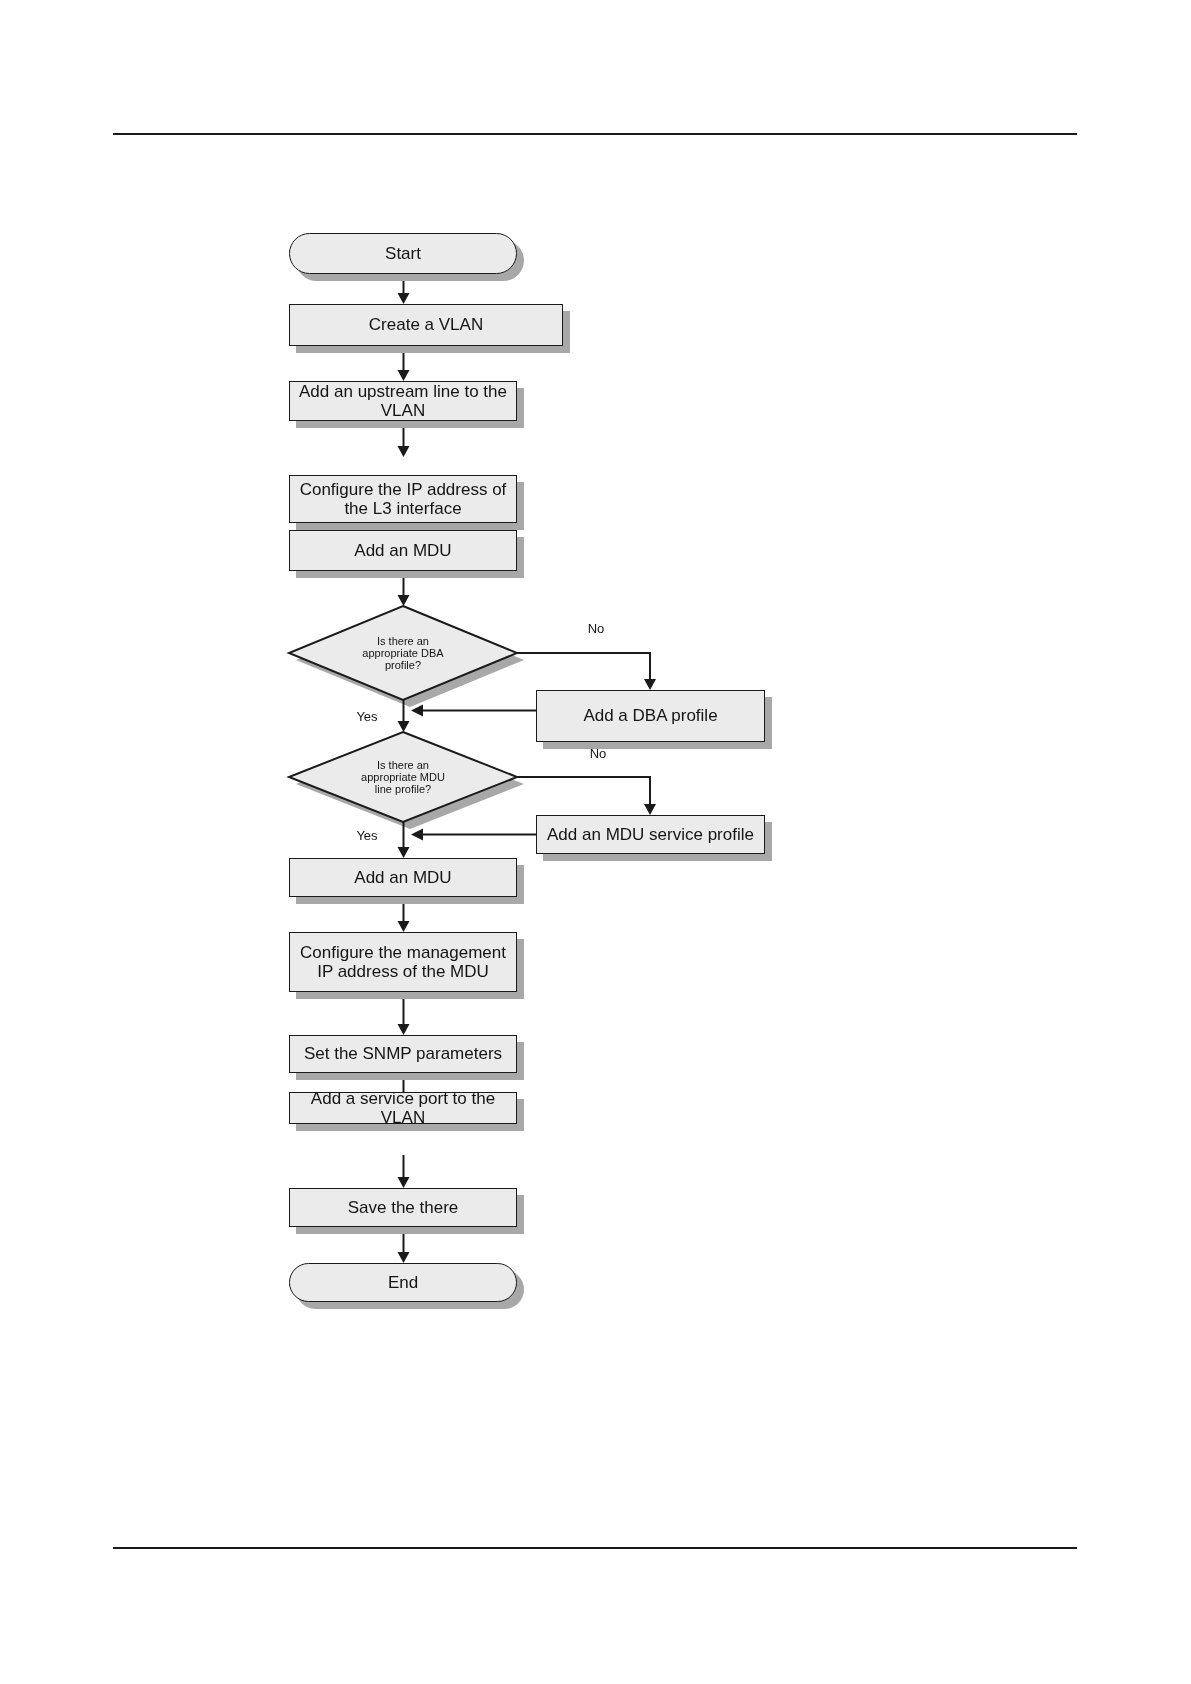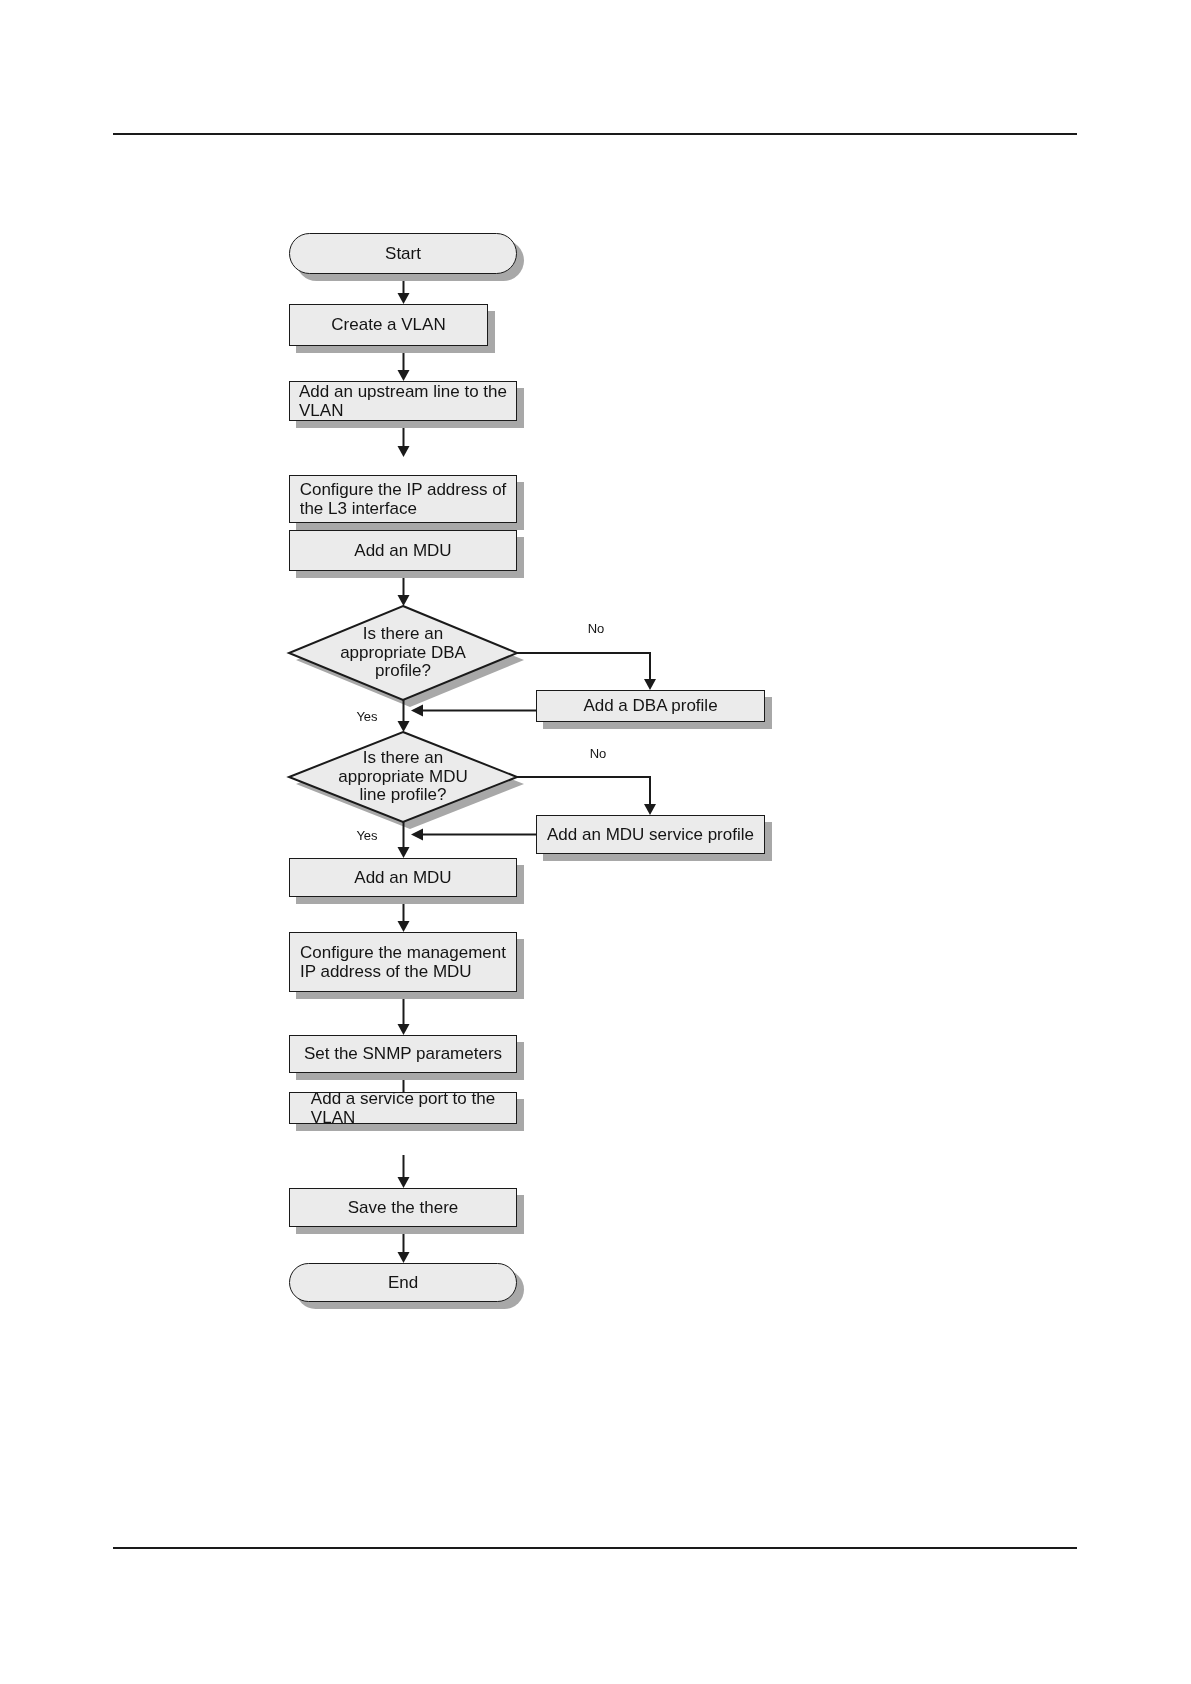--- a/index.html
+++ b/index.html
@@ -17,33 +17,34 @@
     background:#1a1a1a;
   }
   .rule-top{top:133px;}
   .rule-bottom{top:1547px;}
   .connectors{
     position:absolute;left:0;top:0;z-index:1;
   }
   .node{
     position:absolute;z-index:2;
     display:flex;align-items:center;justify-content:center;
+    text-align:center;
     background:#ebebeb;
     border:1.5px solid #1a1a1a;
     box-shadow:7px 7px 0 #a8a8a8;
     font-size:17px;line-height:1.14;
     white-space:pre-line;
     box-sizing:border-box;
   }
   .terminal{border-radius:21px;}
   .diamond-label{
     position:absolute;z-index:3;
     display:flex;align-items:center;justify-content:center;
     text-align:center;
-    font-size:17px;line-height:1.1;
+    font-size:11px;line-height:1.1;
     white-space:pre-line;
   }
   .branch-label{
     position:absolute;z-index:3;
     font-size:13px;text-align:center;
   }
 </style>
 </head>
 <body>
 
@@ -126,35 +127,35 @@
 
     <g>
       <line x1="536" y1="834.5" x2="423" y2="834.5"></line>
         <polygon points="423,828.5 423,840.5 411,834.5" fill="#1a1a1a" stroke="none"></polygon>
     </g>
   </svg>
 
   <div class="node terminal" style="left:289px;top:233px;width:228px;height:41px">Start</div>
   <div class="node terminal" style="left:289px;top:1263px;width:228px;height:39px">End</div>
 
-  <div class="node" style="left:289px;top:304px;width:199px;height:42px">Create a VLAN</div>
+  <div class="node" style="left:289px;top:304px;width:274px;height:42px">Create a VLAN</div>
   <div class="node" style="left:289px;top:381px;width:228px;height:40px">Add an upstream line to the
 VLAN</div>
   <div class="node" style="left:289px;top:475px;width:228px;height:48px">Configure the IP address of
 the L3 interface</div>
   <div class="node" style="left:289px;top:530px;width:228px;height:41px">Add an MDU</div>
   <div class="node" style="left:289px;top:858px;width:228px;height:39px">Add an MDU</div>
   <div class="node" style="left:289px;top:932px;width:228px;height:60px">Configure the management
 IP address of the MDU</div>
   <div class="node" style="left:289px;top:1035px;width:228px;height:38px">Set the SNMP parameters</div>
   <div class="node" style="left:289px;top:1092px;width:228px;height:32px">Add a service port to the
 VLAN</div>
   <div class="node" style="left:289px;top:1188px;width:228px;height:39px">Save the there</div>
 
-  <div class="node" style="left:536px;top:690px;width:229px;height:32px">Add a DBA profile</div>
+  <div class="node" style="left:536px;top:690px;width:229px;height:52px">Add a DBA profile</div>
   <div class="node" style="left:536px;top:815px;width:229px;height:39px">Add an MDU service profile</div>
 
   <div class="diamond-label" style="left:328px;top:610px;width:150px;height:86px">Is there an
 appropriate DBA
 profile?</div>
   <div class="diamond-label" style="left:328px;top:736px;width:150px;height:82px">Is there an
 appropriate MDU
 line profile?</div>
 
   <div class="branch-label" style="left:570px;top:621px;width:52px">No</div>

